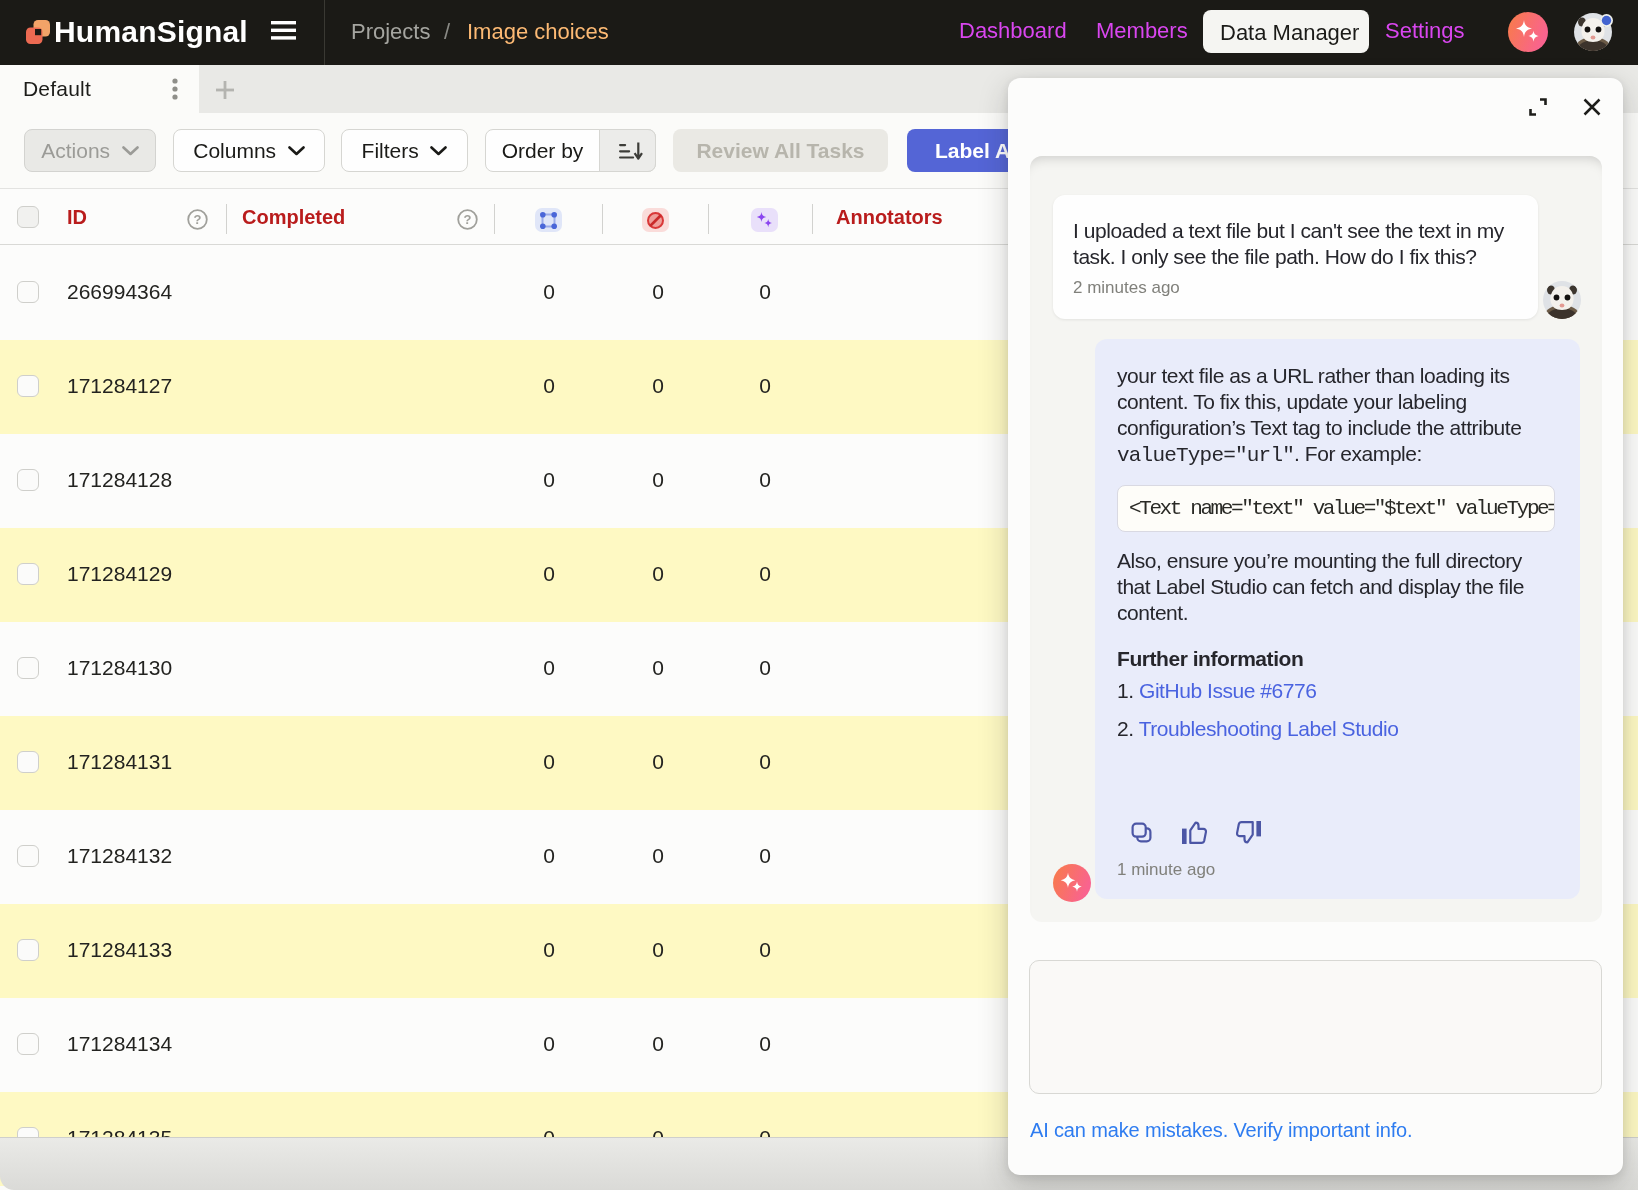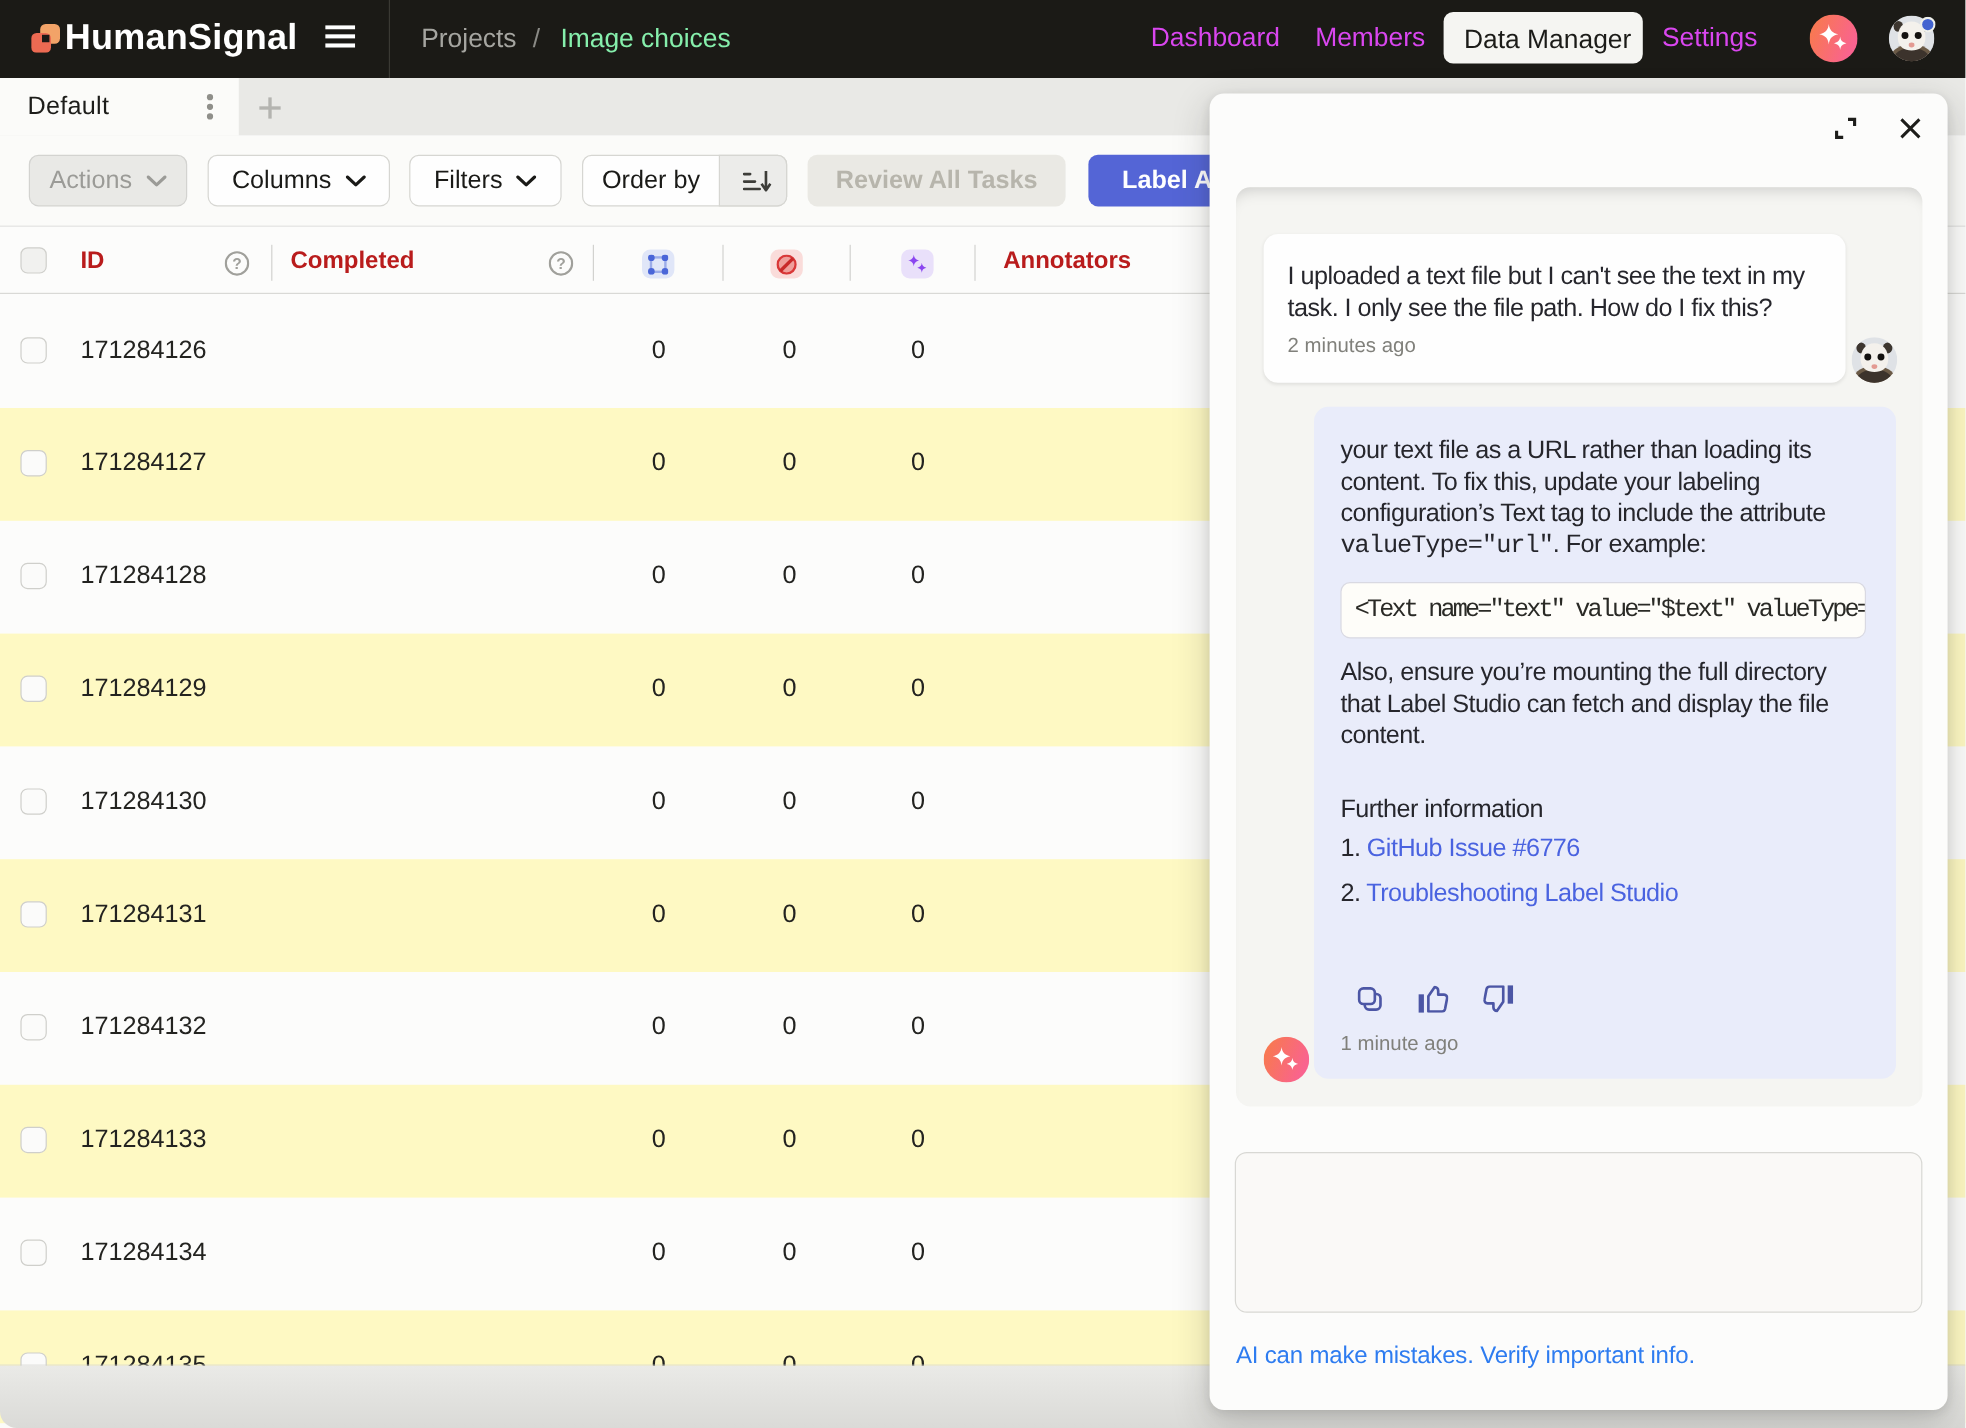--- a/index.html
+++ b/index.html
@@ -70,21 +70,21 @@
   </svg>
   <div class="logo-text">HumanSignal</div>
   <svg class="abs" style="left:271px;top:21px" width="25" height="19" viewBox="0 0 25 19">
     <rect x="0" y="0" width="25" height="3.4" fill="#fff"></rect>
     <rect x="0" y="7.6" width="25" height="3.4" fill="#fff"></rect>
     <rect x="0" y="15.2" width="25" height="3.4" fill="#fff"></rect>
   </svg>
   <div class="sep"></div>
   <div class="crumb" style="left:351px;color:#a5a5a0;">Projects</div>
   <div class="crumb" style="left:444px;color:#8a8a85;">/</div>
-  <div class="crumb" style="left:467px;color:#86efac;">Image choices</div>
+  <div class="crumb" style="left:467px;color:#fdba74;">Image choices</div>
   <div class="navitem" style="left:959px;">Dashboard</div>
   <div class="navitem" style="left:1096px;">Members</div>
   <div id="dm-pill">
       <span>Data Manager</span>
     </div>
   <div class="navitem" style="left:1385px;">Settings</div>
 
   <svg class="abs" style="left:1508px;top:12px" width="40" height="40" viewBox="0 0 40 40">
     <defs>
         <linearGradient id="aig" x1="0" y1="0" x2="1" y2="0.4">
@@ -199,21 +199,21 @@
       <svg class="abs" style="left:4px;top:3px" width="19" height="19" viewBox="0 0 19 19">
         <path d="M6.5 1 C6.9 4.1 8.1 5.3 11.2 6 C8.1 6.7 6.9 7.9 6.5 11 C6.1 7.9 4.9 6.7 1.8 6 C4.9 5.3 6.1 4.1 6.5 1 Z" fill="#8b46f0"></path>
         <path d="M13.2 8 C13.5 10.5 14.5 11.5 17 12.1 C14.5 12.7 13.5 13.7 13.2 16.2 C12.9 13.7 11.9 12.7 9.4 12.1 C11.9 11.5 12.9 10.5 13.2 8 Z" fill="#8b46f0"></path>
       </svg>
     </div>
     <div class="hsep" style="left:812px;"></div>
     <div class="hlabel" style="left:836px;">Annotators</div>
   </div>
   <div class="row" style="top:58px;">
       <div class="cb" style="top:35px;"></div>
-      <div class="rid">171284126</div>
+      <div class="rid">266994364</div>
       <div class="zero" style="left:529px;">0</div>
       <div class="zero" style="left:638px;">0</div>
       <div class="zero" style="left:745px;">0</div>
     </div>
   <div class="row alt" style="top:152px;">
       <div class="cb" style="top:35px;"></div>
       <div class="rid">171284127</div>
       <div class="zero" style="left:529px;">0</div>
       <div class="zero" style="left:638px;">0</div>
       <div class="zero" style="left:745px;">0</div>
@@ -313,21 +313,21 @@
     <div id="abbl">
       <div class="body">
         <div>your text file as a URL rather than loading its</div>
         <div>content. To fix this, update your labeling</div>
         <div>configuration’s Text tag to include the attribute</div>
         <div><span class="imono">valueType="url"</span>. For example:</div>
         <div id="codebox" class="mono">&lt;Text name="text" value="$text" valueType='</div>
         <div>Also, ensure you’re mounting the full directory</div>
         <div>that Label Studio can fetch and display the file</div>
         <div>content.</div>
-        <div style="font-weight:400;margin-top:36px;">Further information</div>
+        <div style="font-weight:700;margin-top:20px;">Further information</div>
         <div style="margin-top:6px;">1. <span class="alink">GitHub Issue #6776</span></div>
         <div style="margin-top:12px;">2. <span class="alink">Troubleshooting Label Studio</span></div>
       </div>
 
       <svg class="abs" style="left:36px;top:483px" width="21" height="21" viewBox="0 0 21 21">
         <rect x="6.3" y="6.3" width="13.1" height="13.1" rx="3.6" fill="none" stroke="#4c56a5" stroke-width="2.2"></rect>
         <rect x="1.6" y="1.6" width="13.1" height="13.1" rx="3.6" fill="#e9ecfa" stroke="#4c56a5" stroke-width="2.2"></rect>
       </svg>
       <svg class="abs" style="left:87px;top:482px" width="25" height="23" viewBox="0 0 25 23">
         <rect x="0" y="7.6" width="4.6" height="15.4" fill="#4c56a5"></rect>

